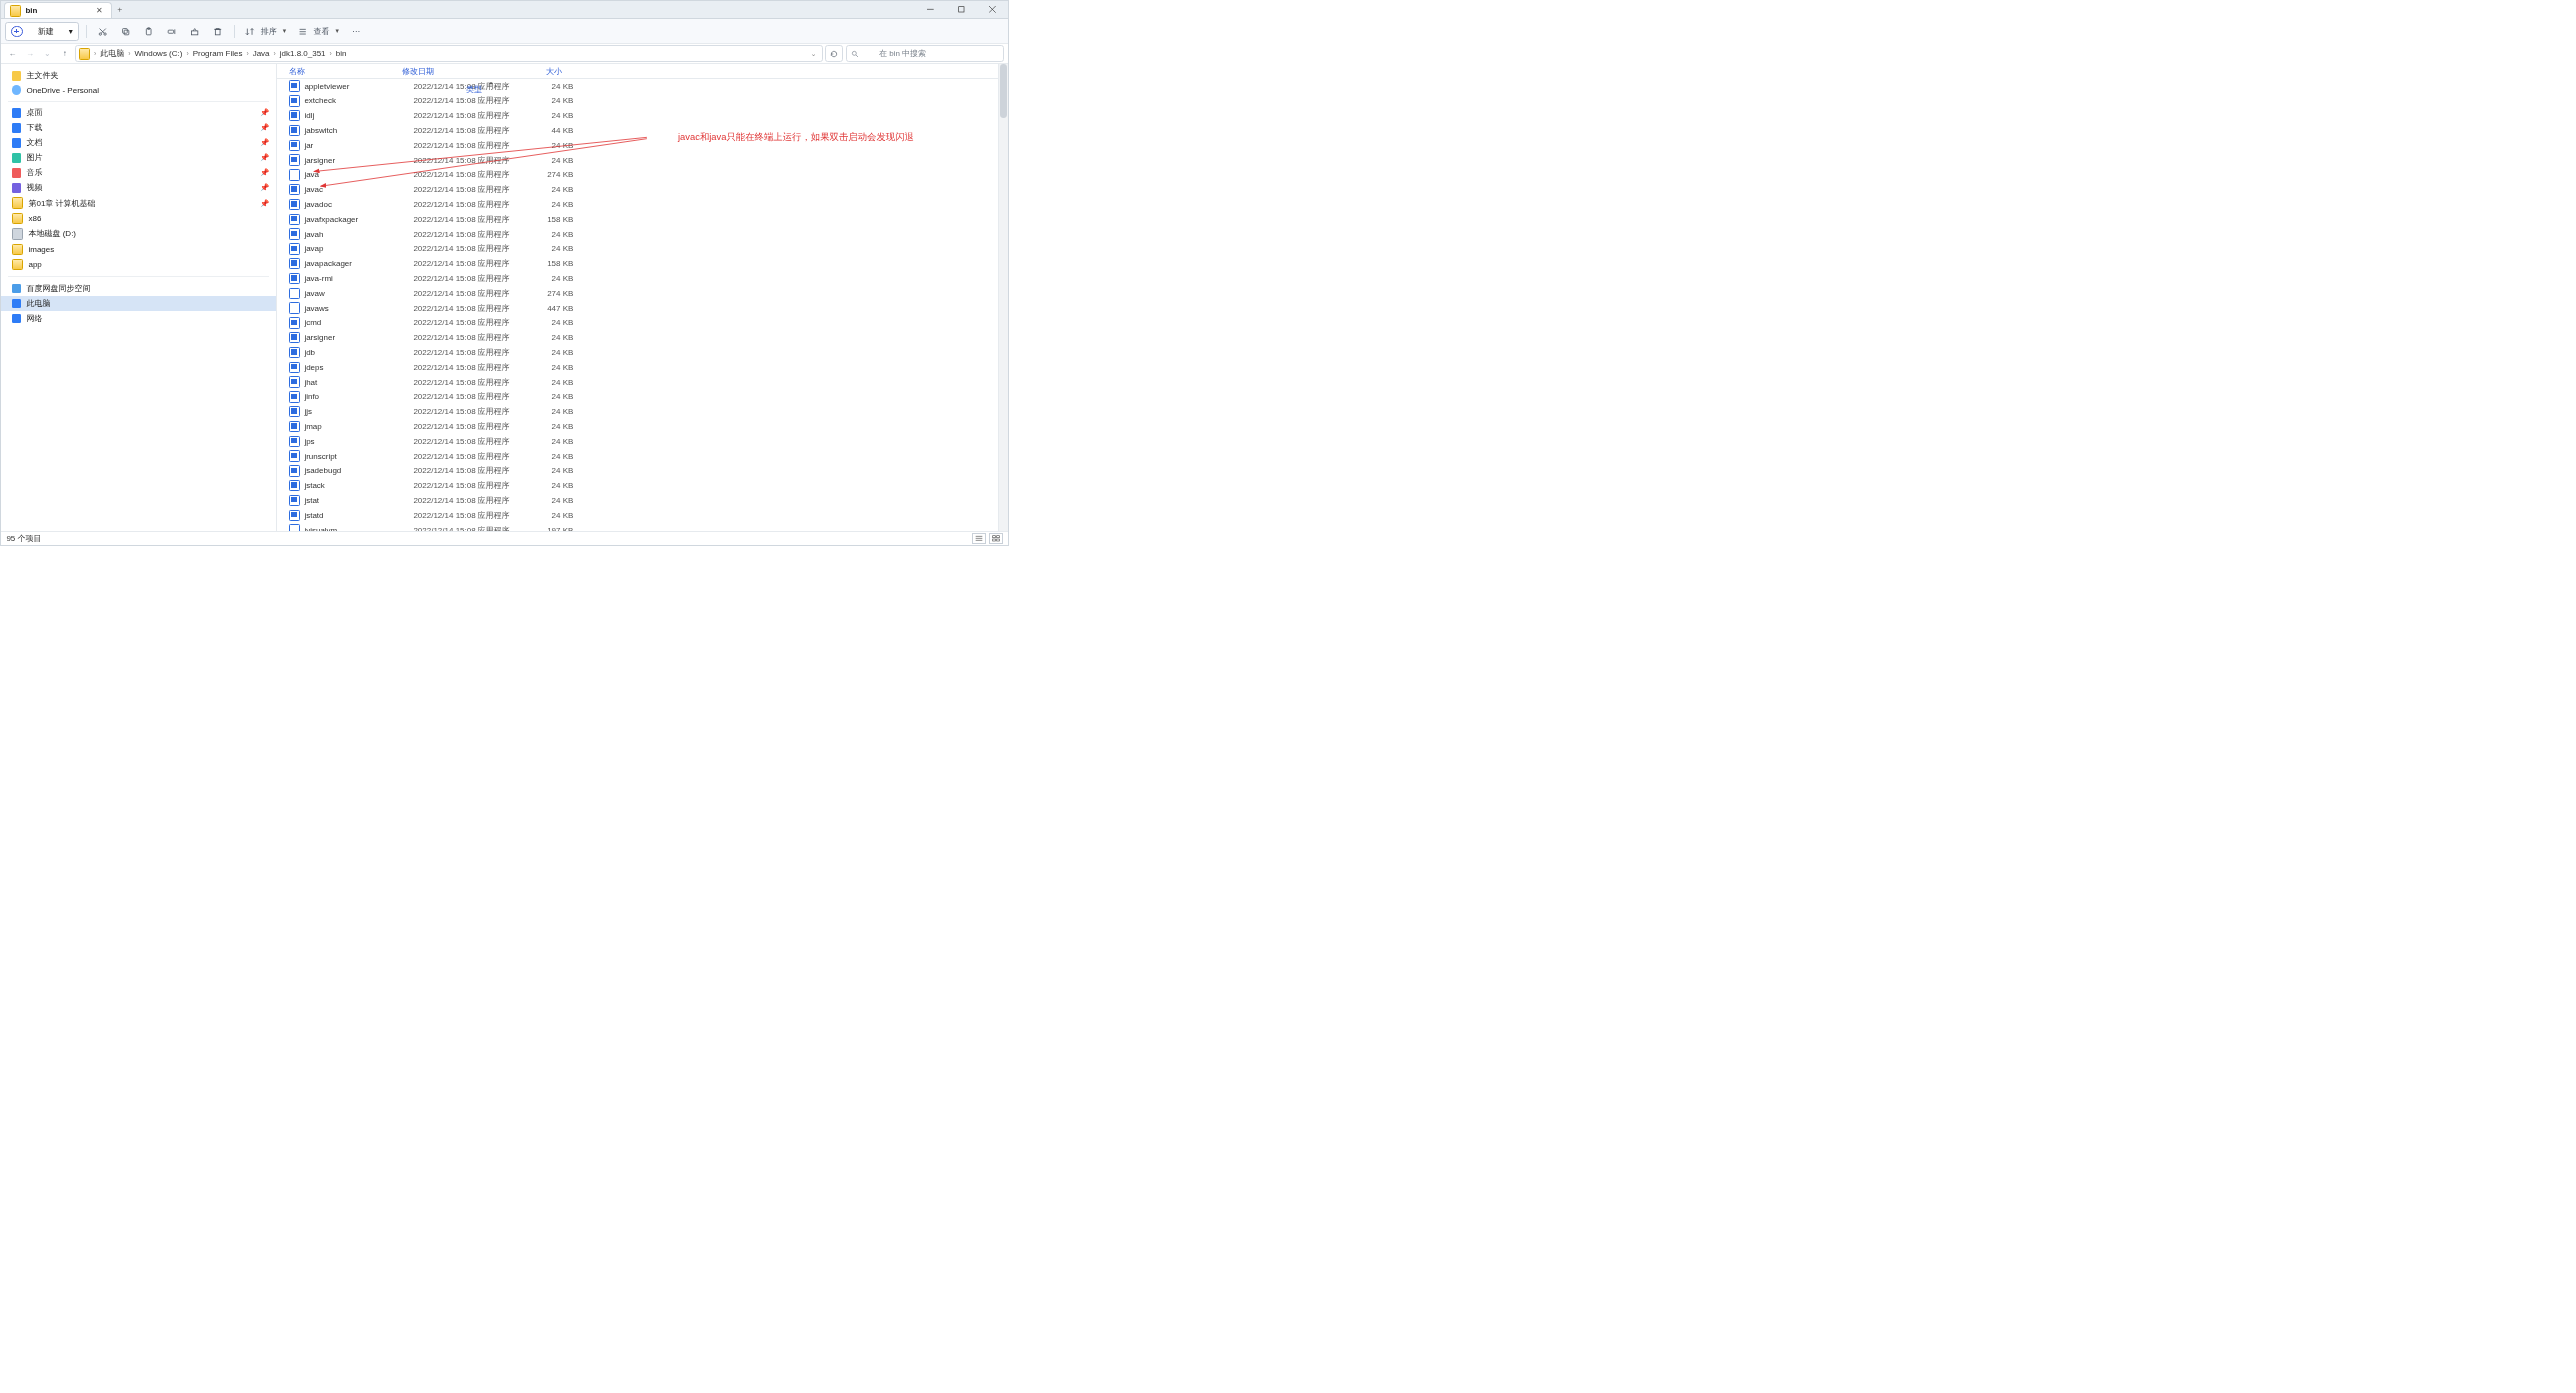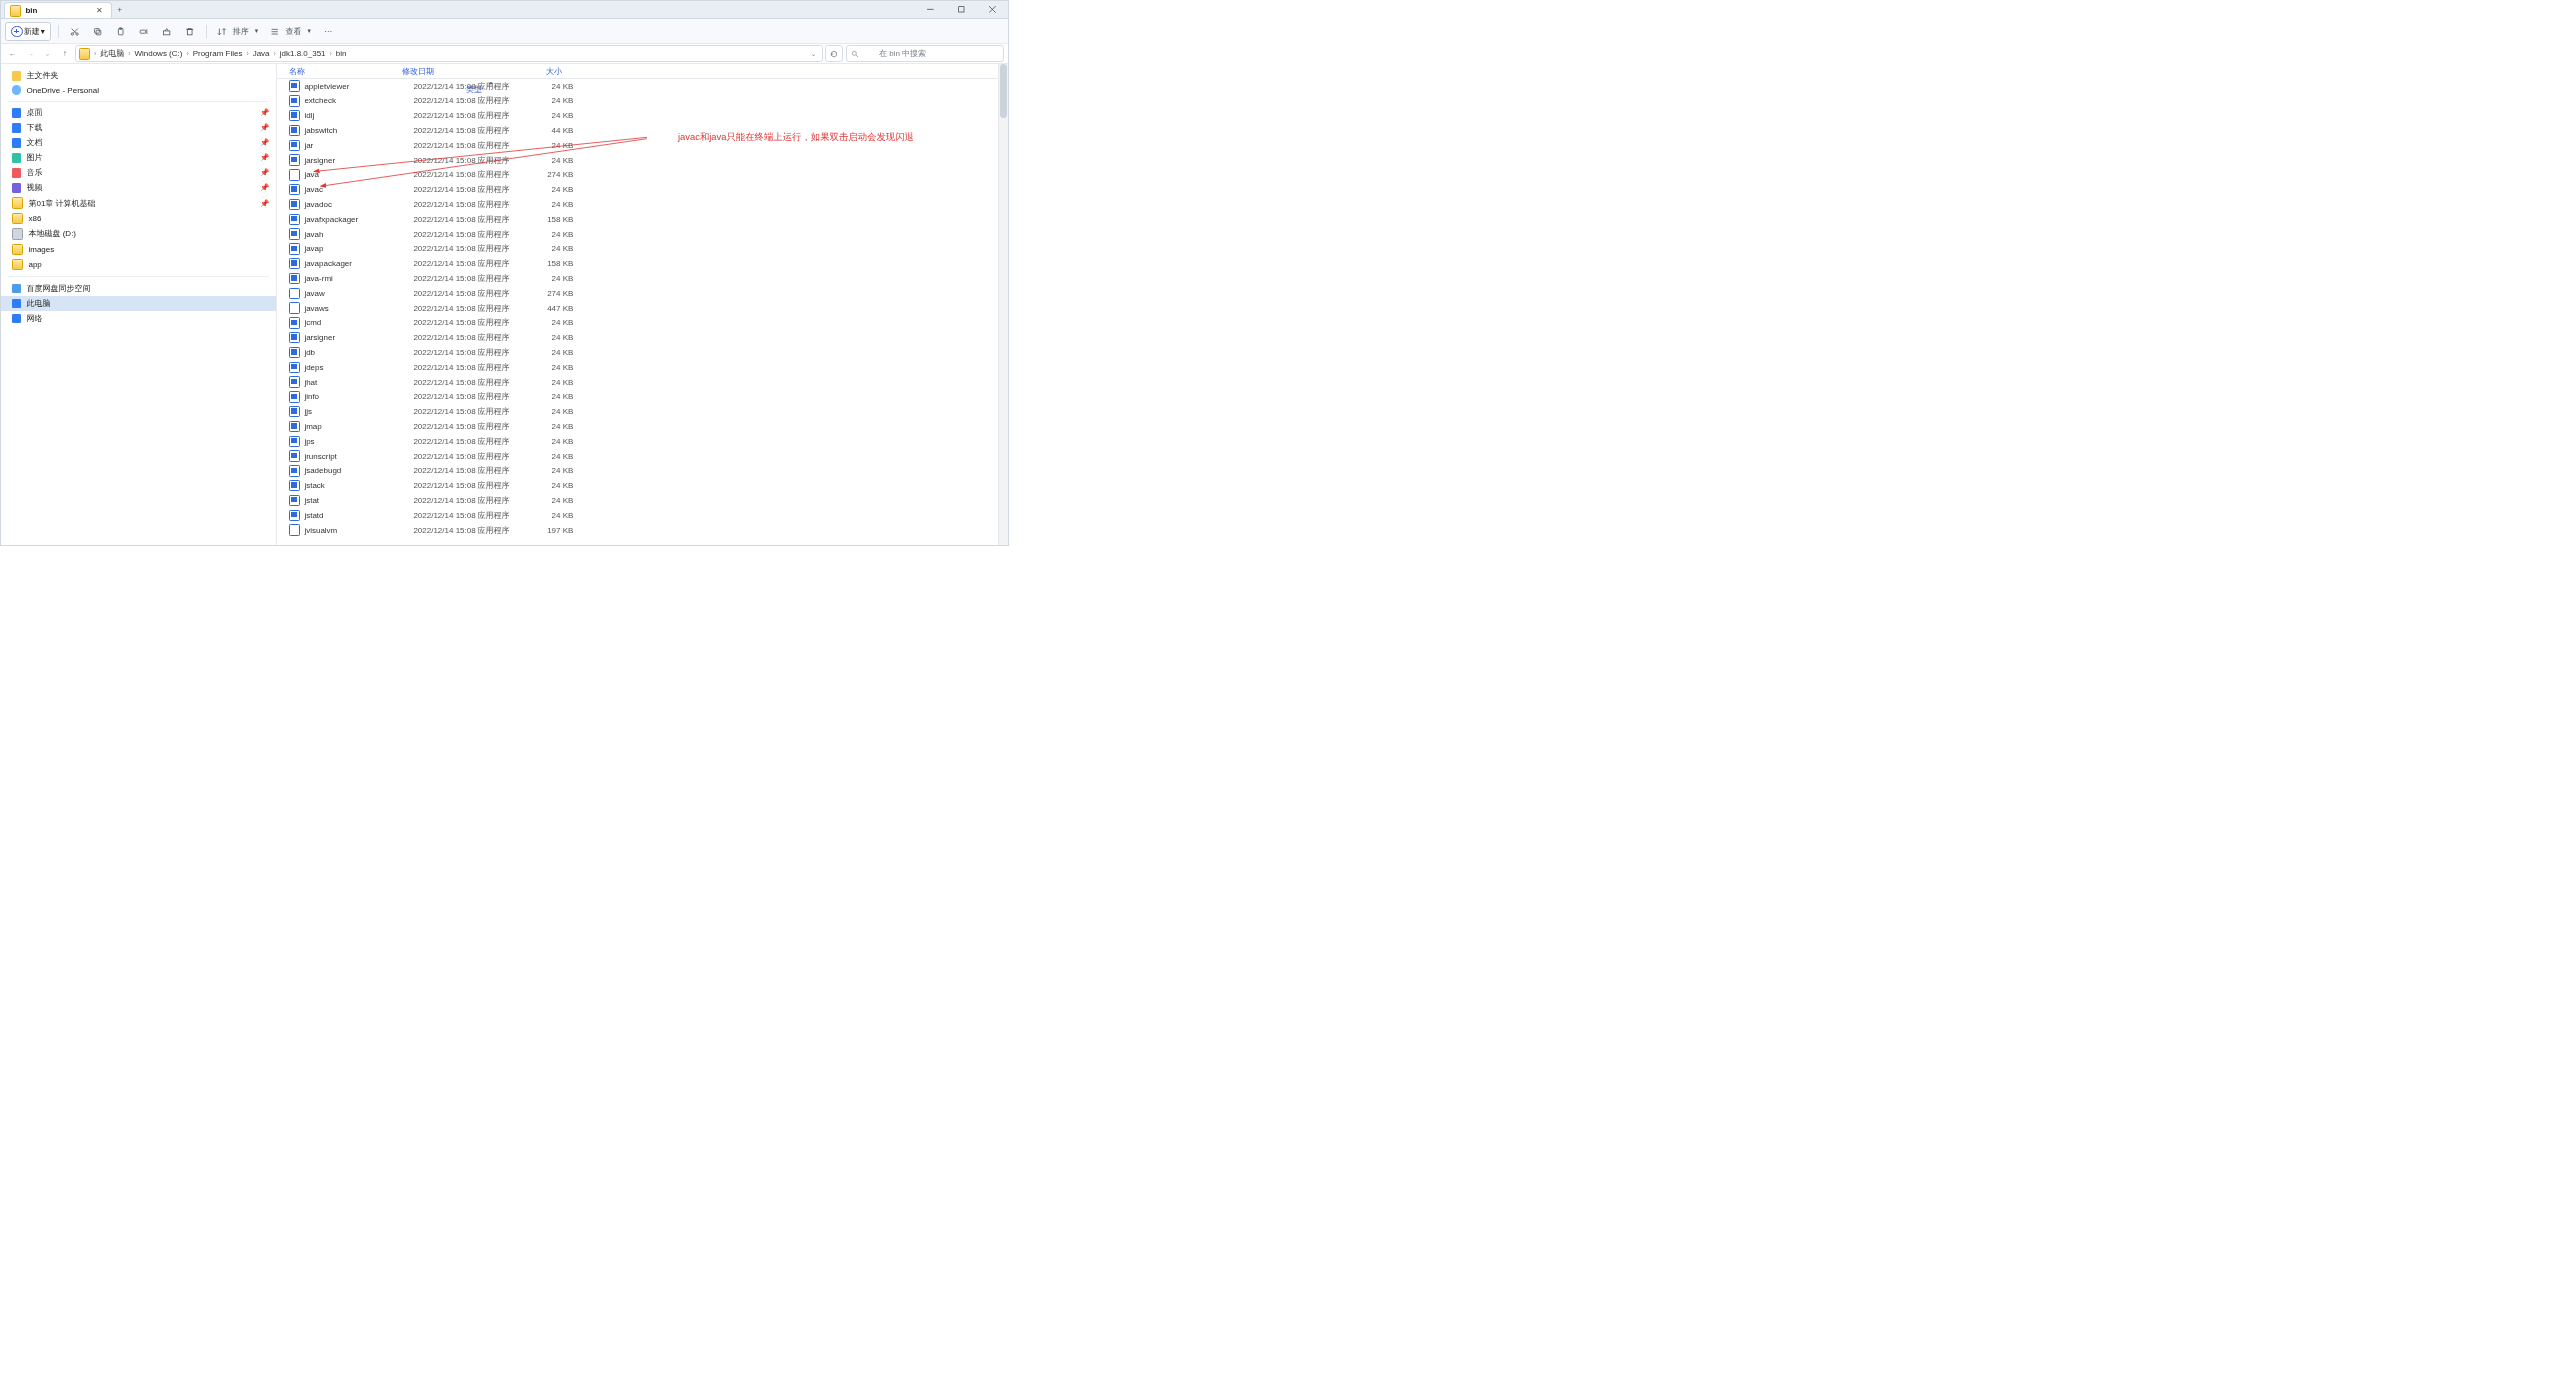--- a/index.html
+++ b/index.html
@@ -87,21 +87,21 @@
 .toolbar {
   display: flex;
   align-items: center;
   height: 24px;
   padding: 0 4px;
   gap: 4px;
   background: #f7f9fc;
   border-bottom: 0.7px solid #e6eaee;
 }
 .btn-new {
-  display: flex; align-items: center; gap: 1px;
+  display: flex; align-items: center; gap: 15px;
   border: 0.7px solid #c8d0da;
   border-radius: 2.7px;
   padding: 2.7px 5.4px;
   background: #fff;
 }
 .btn-new .plus-circle {
   width: 9.4px; height: 9.4px;
   border: 1px solid #3b5bdb;
   border-radius: 50%;
   position: relative;
@@ -767,20 +767,41 @@
               <span class="c-size">197 KB</span>
             </div>
           </div>
     </div>
 
     <div class="vscroll">
       <div class="thumb"></div>
     </div>
   </div>
 
+  <div class="statusbar">
+    <span>95 个项目</span>
+    <div class="spacer"></div>
+    <div class="view-toggle">
+      <div class="vt">
+        <svg width="8" height="6.7" viewBox="0 0 12 10">
+              <line x1="1" y1="2" x2="11" y2="2" stroke="#555"></line>
+              <line x1="1" y1="5" x2="11" y2="5" stroke="#555"></line>
+              <line x1="1" y1="8" x2="11" y2="8" stroke="#555"></line>
+            </svg>
+      </div>
+      <div class="vt">
+        <svg width="8" height="6.7" viewBox="0 0 12 10">
+              <rect x="1" y="1" width="4" height="3" fill="none" stroke="#555"></rect>
+              <rect x="7" y="1" width="4" height="3" fill="none" stroke="#555"></rect>
+              <rect x="1" y="6" width="4" height="3" fill="none" stroke="#555"></rect>
+              <rect x="7" y="6" width="4" height="3" fill="none" stroke="#555"></rect>
+            </svg>
+      </div>
+    </div>
+  </div>
 
 </div>
 
 <svg class="annotation-arrows" viewBox="0 0 1502 812" width="1007" height="544">
   <defs>
     <marker id="arrowhead" markerWidth="8" markerHeight="8" refX="7" refY="3" orient="auto">
       <polygon points="0 0, 8 3, 0 6" fill="#e03636"></polygon>
     </marker>
   </defs>
   <line x1="965" y1="205" x2="468" y2="256" stroke="#e03636" stroke-width="1.2" marker-end="url(#arrowhead)"></line>

